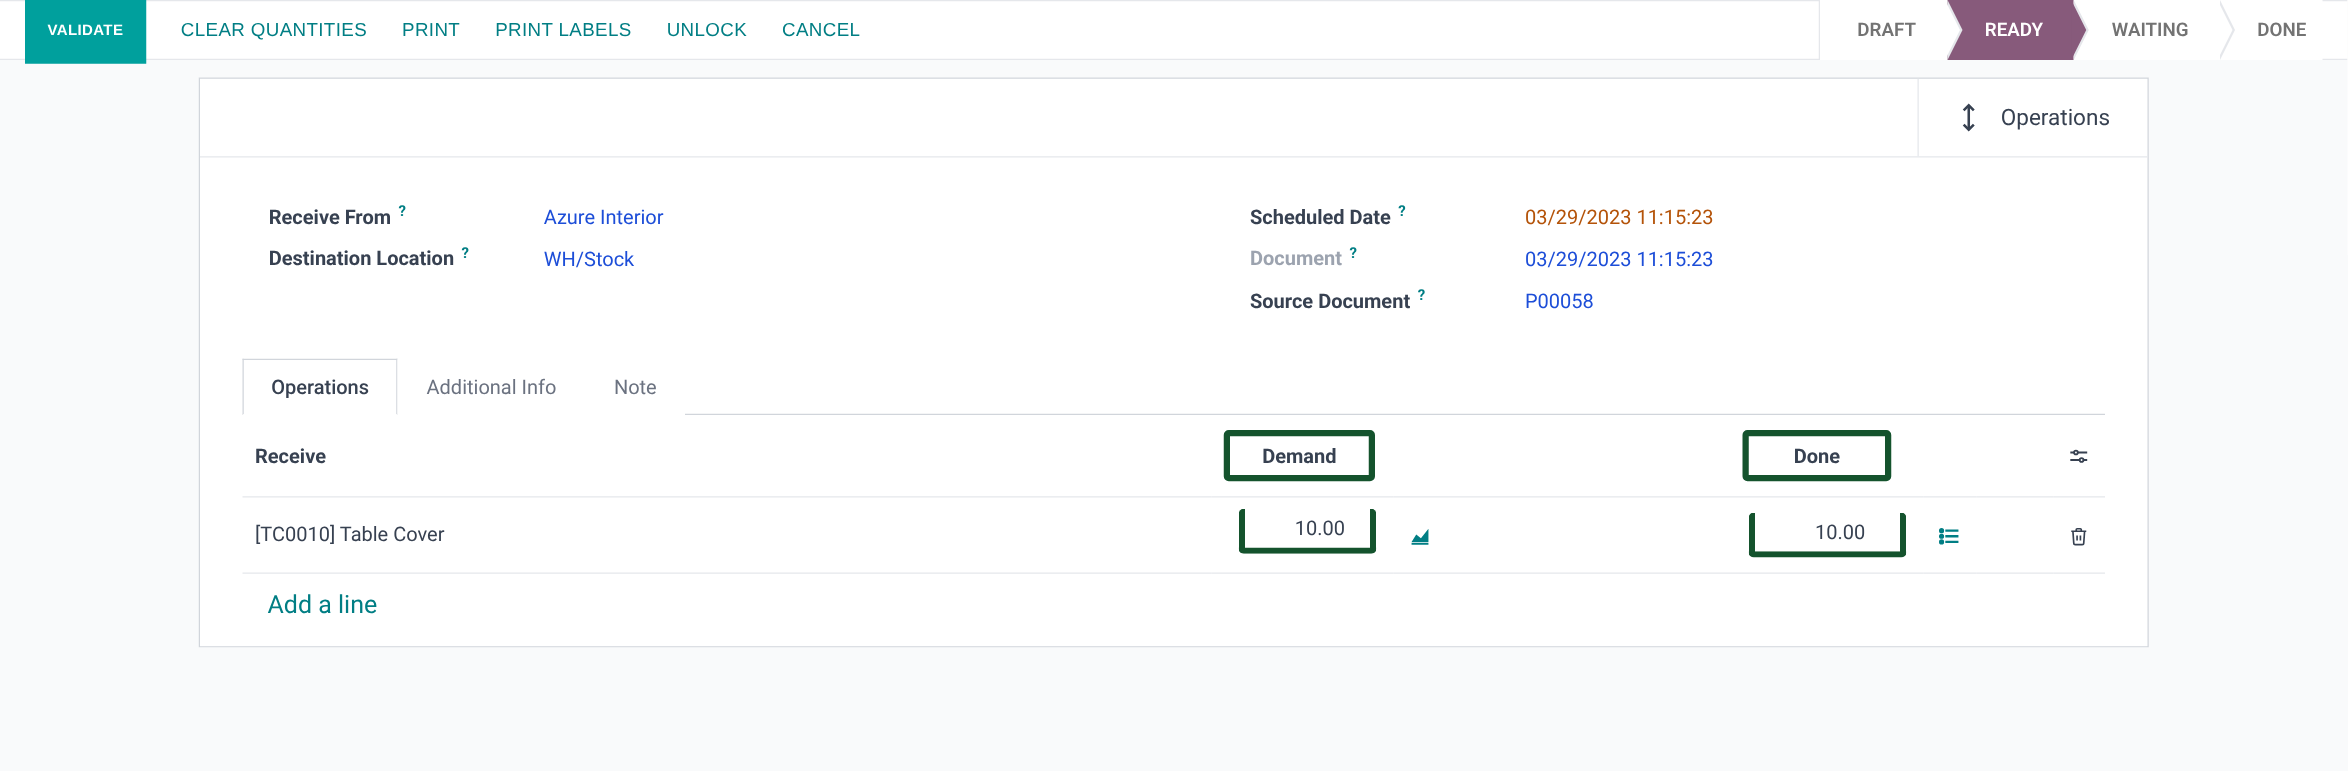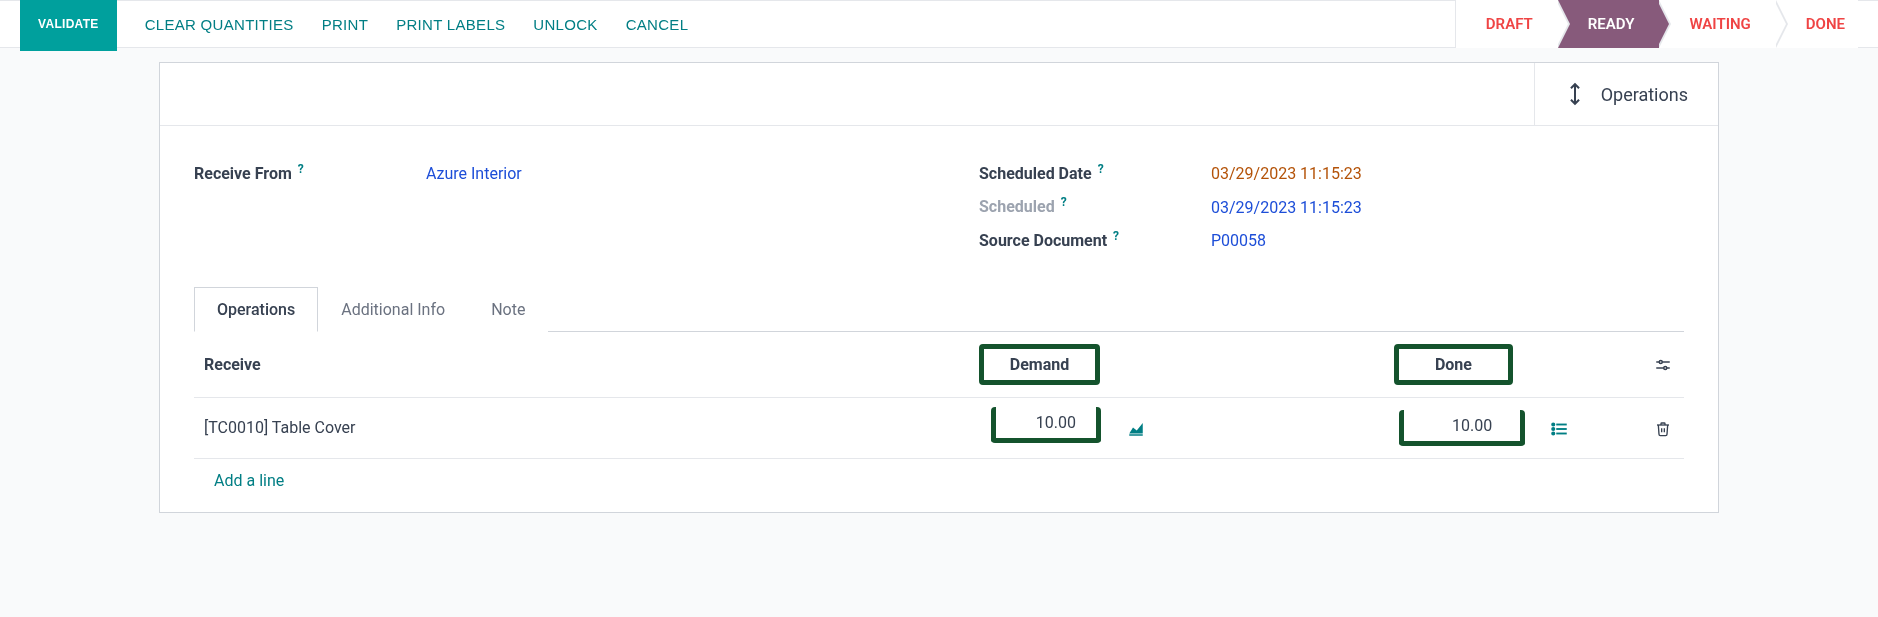--- a/index.html
+++ b/index.html
@@ -56,21 +56,21 @@
     height: 48px;
     border-left: 1px solid #e5e7eb;
   }
   .status-step {
     position: relative;
     display: flex;
     align-items: center;
     padding: 0 24px 0 30px;
     font-weight: 600;
     font-size: 15px;
-    color: #ef4444;
+    color: #737373;
     background: #fff;
     border-right: 1px solid transparent;
   }
   .status-step::after {
     content: "";
     position: absolute;
     right: -11px;
     top: 0;
     width: 0; height: 0;
     border-top: 24px solid transparent;
@@ -144,22 +144,23 @@
 
   .fields-grid {
     display: grid;
     grid-template-columns: 1fr 1fr;
     gap: 8px 80px;
     margin-bottom: 30px;
   }
   .field-row {
     display: flex;
     align-items: baseline;
-    gap: 12px;
+    gap: 0;
     padding: 6px 0;
+    margin-left: 21px;
   }
   .field-label {
     font-weight: 700;
     color: #374151;
     width: 220px;
     font-size: 16px;
   }
   .field-label.muted { color: #9ca3af; }
   .field-label sup {
     color: #017e84;
@@ -215,21 +216,21 @@
   .highlight-box {
     border: 5px solid #14532d;
     border-radius: 4px;
     padding: 0;
   }
 
   .add-line {
     color: #017e84;
     cursor: pointer;
     padding: 12px 10px;
-    font-size: 16px;
+    font-size: 20px;
   }
 
   svg { display: inline-block; vertical-align: middle; }
 </style>
 </head>
 <body>
 
 <div class="action-bar">
   <div class="left-actions">
     <button class="btn-primary">VALIDATE</button>
@@ -269,33 +270,40 @@
       <div class="fields-grid">
 
         <div>
           <div class="field-row">
             <span class="field-label">
               <span>Receive From</span>
               <sup>?</sup>
             </span>
             <span class="field-value">Azure Interior</span>
           </div>
+          <div class="field-row">
+            <span class="field-label">
+              <span>Destination Location</span>
+              <sup>?</sup>
+            </span>
+            <span class="field-value">WH/Stock</span>
+          </div>
         </div>
 
         <div>
           <div class="field-row">
             <span class="field-label">
               <span>Scheduled Date</span>
               <sup>?</sup>
             </span>
             <span class="field-value warn">03/29/2023 11:15:23</span>
           </div>
           <div class="field-row">
             <span class="field-label muted">
-              <span>Scheduled</span>
+              <span>Document</span>
               <sup>?</sup>
             </span>
             <span class="field-value">03/29/2023 11:15:23</span>
           </div>
           <div class="field-row">
             <span class="field-label">
               <span>Source Document</span>
               <sup>?</sup>
             </span>
             <span class="field-value">P00058</span>

